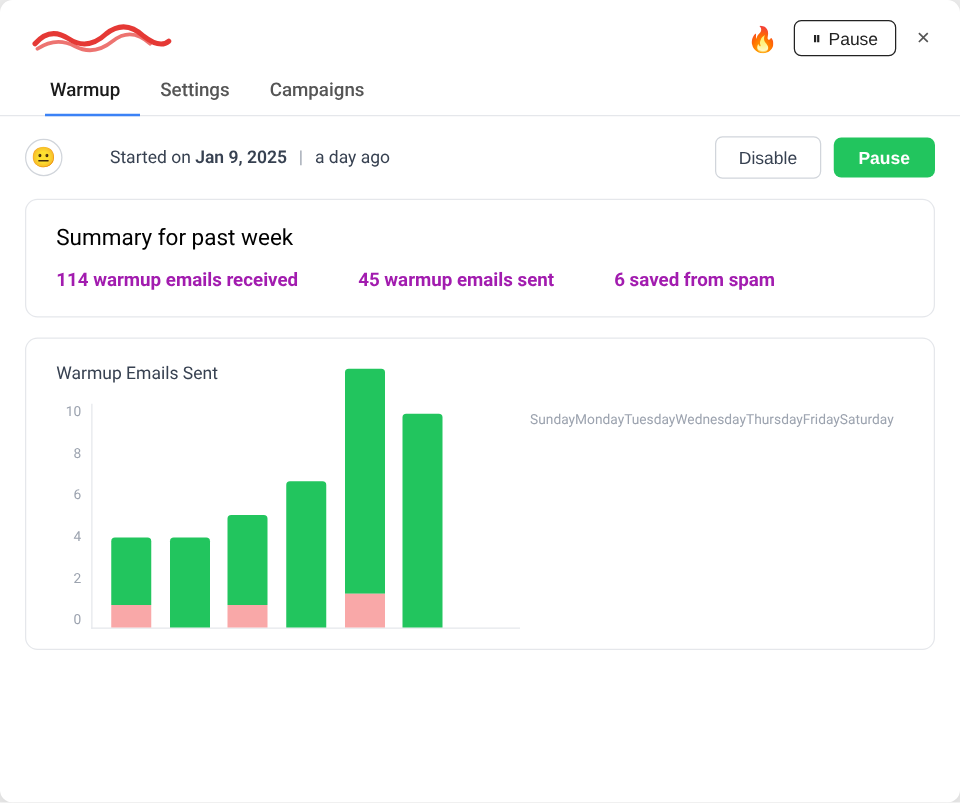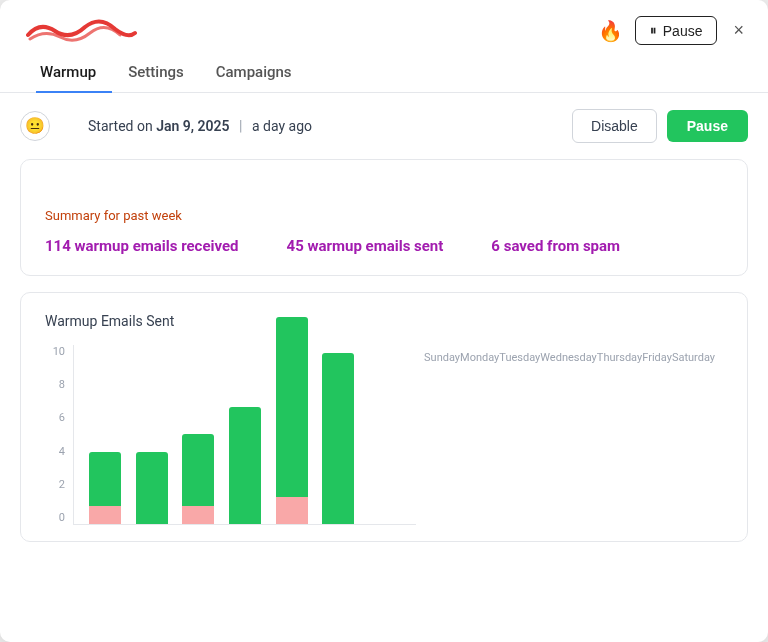--- a/index.html
+++ b/index.html
@@ -145,24 +145,23 @@
       color: #fff;
       cursor: pointer;
     }
     .card {
       margin: 0 20px 16px 20px;
       border: 1.5px solid #e5e7eb;
       border-radius: 10px;
       padding: 20px 24px;
     }
     .summary-label {
-      font-size: 13px;
-      color: #c2410c;
+      font-size: 18px;
+      color: #000000;
       margin-bottom: 14px;
-      margin-top: 28px;
     }
     .summary-stats {
       display: flex;
       gap: 48px;
     }
     .stat-item {
       font-size: 15px;
       font-weight: 700;
       color: #a21caf;
     }

